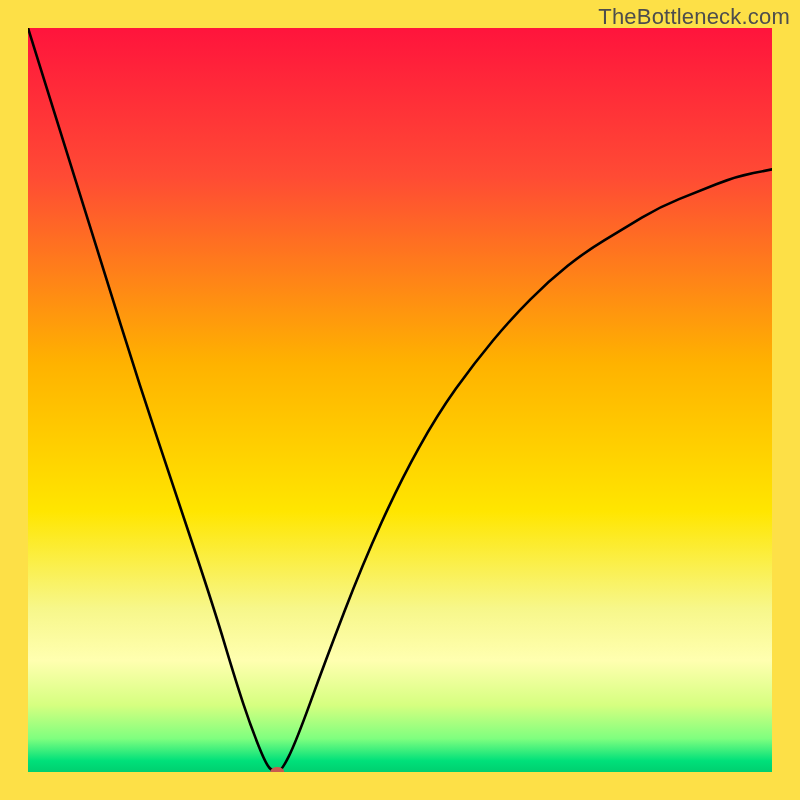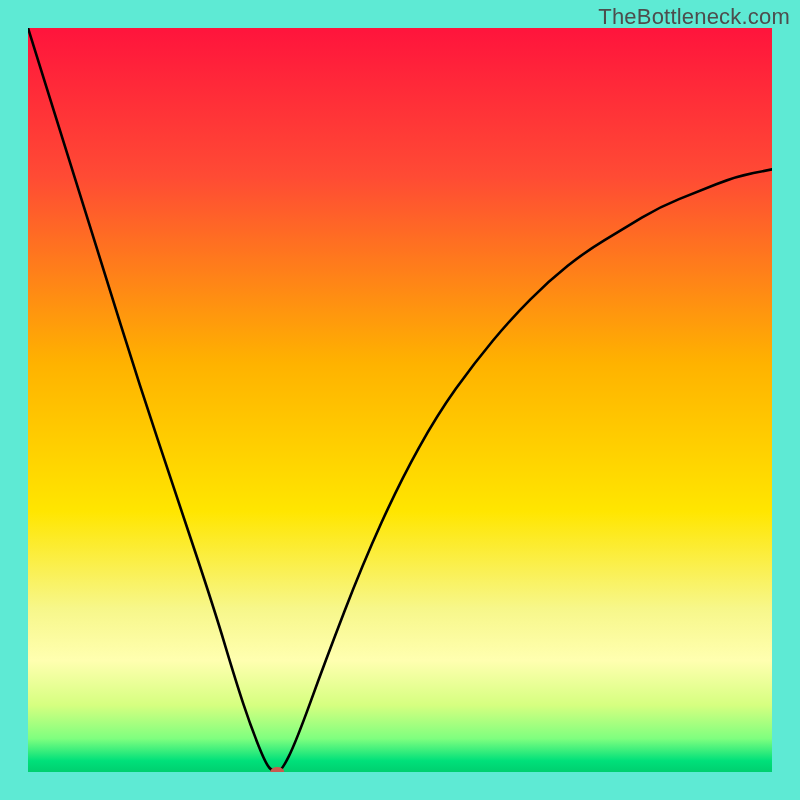--- a/index.html
+++ b/index.html
@@ -8,21 +8,21 @@
     width: 800px;
     height: 800px;
     background: #000;
     overflow: hidden;
     font-family: Arial, Helvetica, sans-serif;
   }
   .frame {
     position: relative;
     width: 800px;
     height: 800px;
-    background: #5eead4;
+    background: #fde047;
   }
   .watermark {
     position: absolute;
     top: 4px;
     right: 10px;
     color: #4d4d4d;
     font-size: 22px;
     font-weight: 500;
     letter-spacing: 0.2px;
     z-index: 10;

